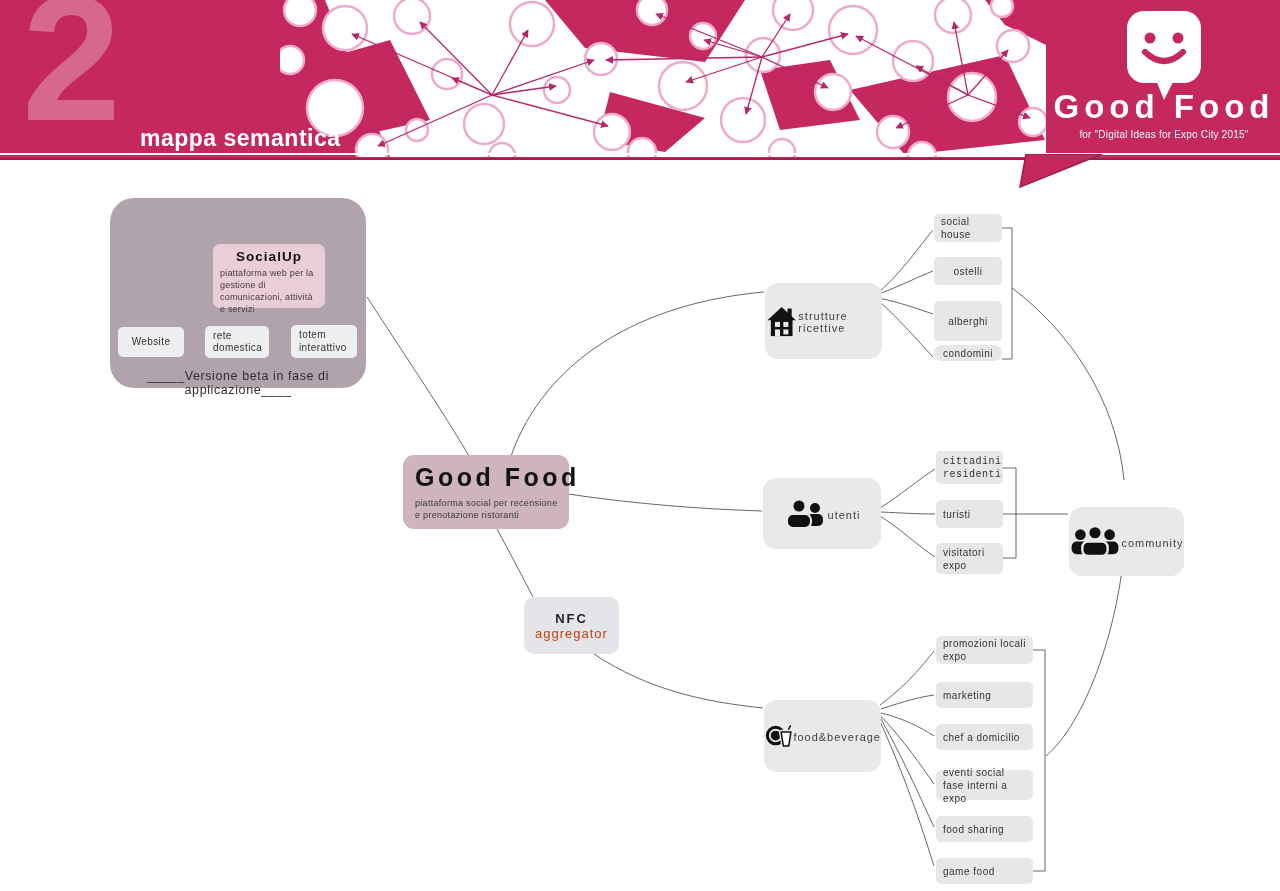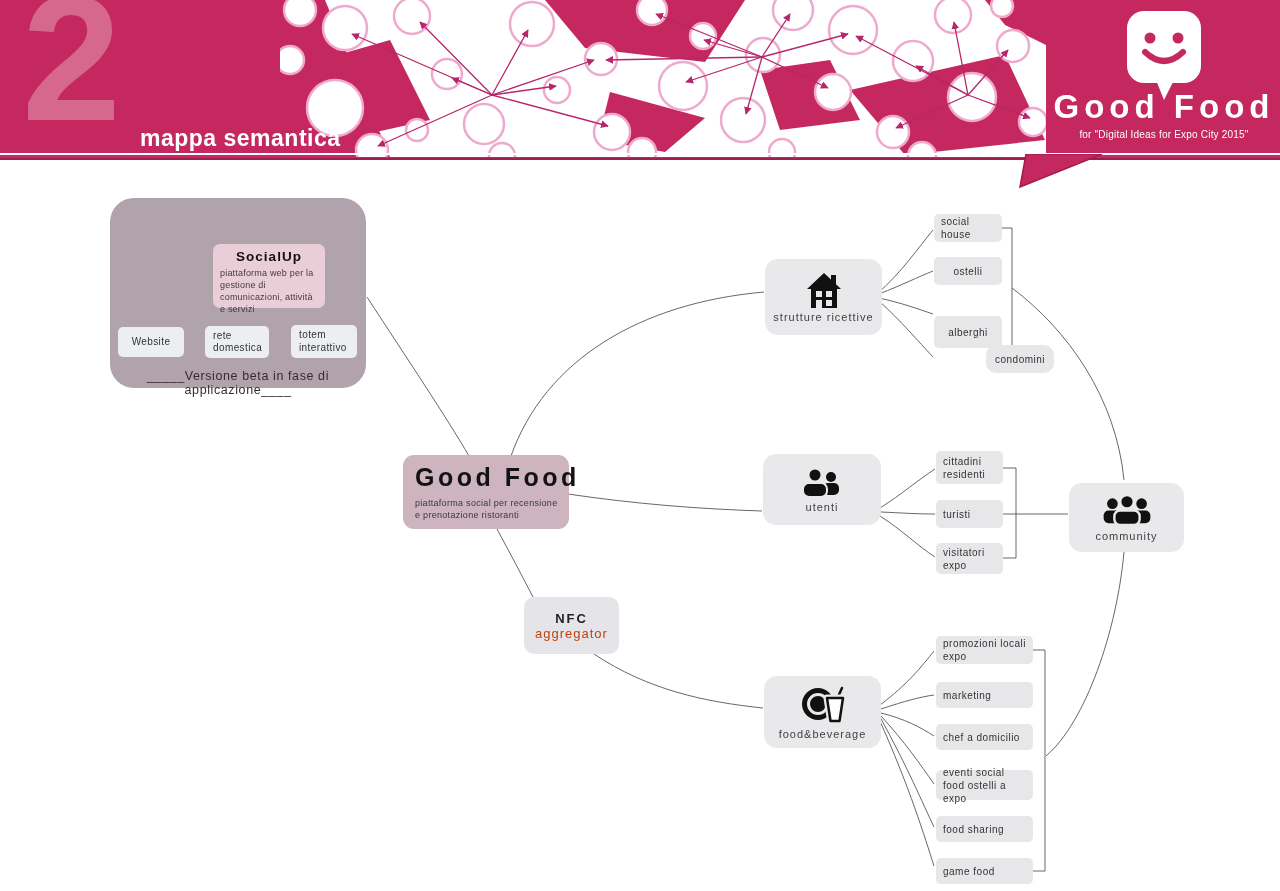--- a/index.html
+++ b/index.html
@@ -23,22 +23,22 @@
   .logo-text { font-size:33px; font-weight:bold; color:#fff; letter-spacing:5px; margin-top:-14px; }
   .logo-by  { font-size:10.5px; color:#fff; margin-top:4px; letter-spacing:0.2px; }
   .logo-for { font-size:10px; color:#fff; margin-top:3px; letter-spacing:0.2px; }
 
   
   .connectors { position:absolute; left:0; top:0; z-index:1; }
   .connectors path, .connectors line { stroke:#565656; stroke-width:1; fill:none; stroke-opacity:.9; }
 
   
   .abs { position:absolute; z-index:2; }
-  .node-box { background:#e9e9eb; border-radius:13px; display:flex; flex-direction:column;
-              align-items:center; justify-content:center; }
+  .node-box { background:#e9e9eb; border-radius:13px; display:flex; flex-direction:row;
+              align-items:center; justify-content:center;margin-top:24px; }
   .node-label { font-size:11px; color:#3f3f3f; letter-spacing:1px; margin-top:2px; }
   .small-box { background:#e7e7e9; border-radius:5px; font-size:10px; color:#333; letter-spacing:0.5px;
                line-height:1.3; display:flex; align-items:center; padding:3px 7px; }
   .small-box.center { justify-content:center; text-align:left; }
 
   
   .socialup-outer { background:#b1a3ab; border-radius:24px; }
   .socialup-inner { background:#e9ced7; border-radius:7px; padding:5px 7px; }
   .socialup-title { font-size:13.5px; font-weight:bold; color:#111; text-align:center; letter-spacing:1px; }
   .socialup-desc  { font-size:9px; color:#453a40; margin-top:3px; line-height:1.35; letter-spacing:0.2px; }
@@ -234,38 +234,38 @@
       <rect x="12" y="19" width="6" height="6" fill="#e9e9eb"></rect>
       <rect x="22" y="19" width="6" height="6" fill="#e9e9eb"></rect>
       <rect x="12" y="28" width="6" height="8" fill="#e9e9eb"></rect>
       <rect x="22" y="28" width="6" height="6" fill="#e9e9eb"></rect>
     </svg>
     <div class="node-label">strutture ricettive</div>
   </div>
 
   <div class="abs small-box center" style="left:934px; top:214px; width:68px; height:28px;">social house</div>
   <div class="abs small-box center" style="left:934px; top:257px; width:68px; height:28px;">ostelli</div>
-  <div class="abs small-box center" style="left:934px; top:316px; width:68px; height:32px;">alberghi</div>
-  <div class="abs small-box center" style="left:986px; top:345px; width:68px; height:28px;border-radius:10px;">condomini</div>
+  <div class="abs small-box center" style="left:934px; top:301px; width:68px; height:40px;">alberghi</div>
+  <div class="abs small-box center" style="left:934px; top:345px; width:68px; height:16px;border-radius:10px;">condomini</div>
 
   <div class="abs node-box" style="left:763px; top:454px; width:118px; height:71px;text-align:right;">
     <svg width="44" height="32" viewBox="0 0 44 32">
       <g fill="#111">
         <circle cx="31" cy="10" r="5"></circle>
         <rect x="23" y="16" width="16" height="12" rx="5"></rect>
       </g>
       <g fill="#111" stroke="#e9e9eb" stroke-width="2">
         <circle cx="15" cy="8" r="6.5"></circle>
         <rect x="3" y="16" width="24" height="14" rx="6"></rect>
       </g>
     </svg>
     <div class="node-label">utenti</div>
   </div>
 
-  <div class="abs small-box" style="left:936px; top:451px; width:67px; height:33px;">cittadini residenti</div>
+  <div class="abs small-box" style="left:936px; top:451px; width:67px; height:33px;font-family:Liberation Mono, monospace;">cittadini residenti</div>
   <div class="abs small-box" style="left:936px; top:500px; width:67px; height:28px;">turisti</div>
   <div class="abs small-box" style="left:936px; top:543px; width:67px; height:31px;">visitatori expo</div>
 
   <div class="abs node-box" style="left:764px; top:676px; width:117px; height:72px;">
     <svg width="48" height="41" viewBox="0 0 48 41">
       <circle cx="19" cy="19" r="16" fill="#111"></circle>
       <circle cx="19" cy="19" r="9.5" fill="none" stroke="#e9e9eb" stroke-width="3"></circle>
       <line x1="38" y1="14" x2="43" y2="3" stroke="#e9e9eb" stroke-width="6"></line>
       <line x1="38" y1="14" x2="43" y2="3" stroke="#111" stroke-width="2.5" stroke-linecap="round"></line>
       <polygon points="28,13 44,13 40.5,36 31.5,36" fill="#e9e9eb" stroke="#e9e9eb" stroke-width="7" stroke-linejoin="round"></polygon>
@@ -286,17 +286,17 @@
         <circle cx="26" cy="9" r="7"></circle>
         <rect x="13" y="18" width="26" height="15" rx="6"></rect>
       </g>
     </svg>
     <div class="node-label">community</div>
   </div>
 
   <div class="abs small-box" style="left:936px; top:636px; width:97px; height:28px;">promozioni locali expo</div>
   <div class="abs small-box" style="left:936px; top:682px; width:97px; height:26px;">marketing</div>
   <div class="abs small-box" style="left:936px; top:724px; width:97px; height:26px;">chef a domicilio</div>
-  <div class="abs small-box" style="left:936px; top:770px; width:97px; height:30px;">eventi social food ostelli a expo</div>
+  <div class="abs small-box" style="left:936px; top:770px; width:97px; height:30px;">eventi social fase interni a expo</div>
   <div class="abs small-box" style="left:936px; top:816px; width:97px; height:26px;">food sharing</div>
   <div class="abs small-box" style="left:936px; top:858px; width:97px; height:26px;">game food</div>
 
 </div>
 
 </body></html>

